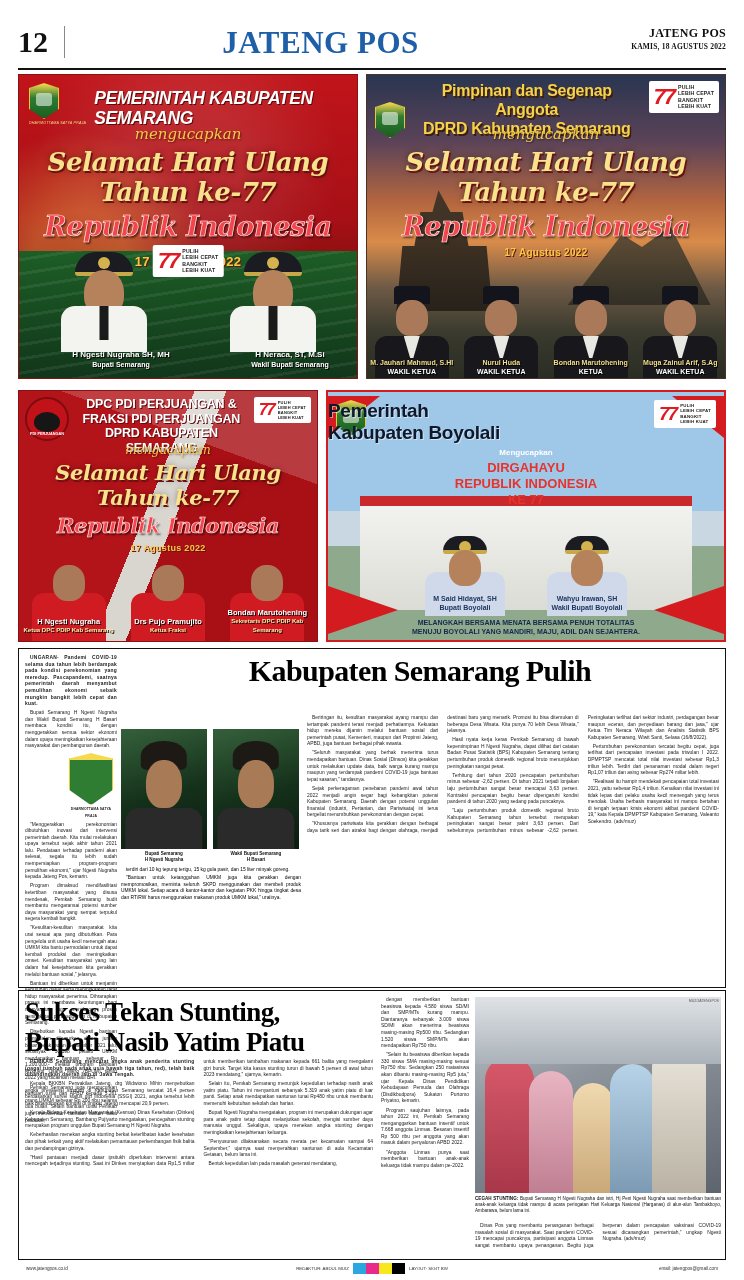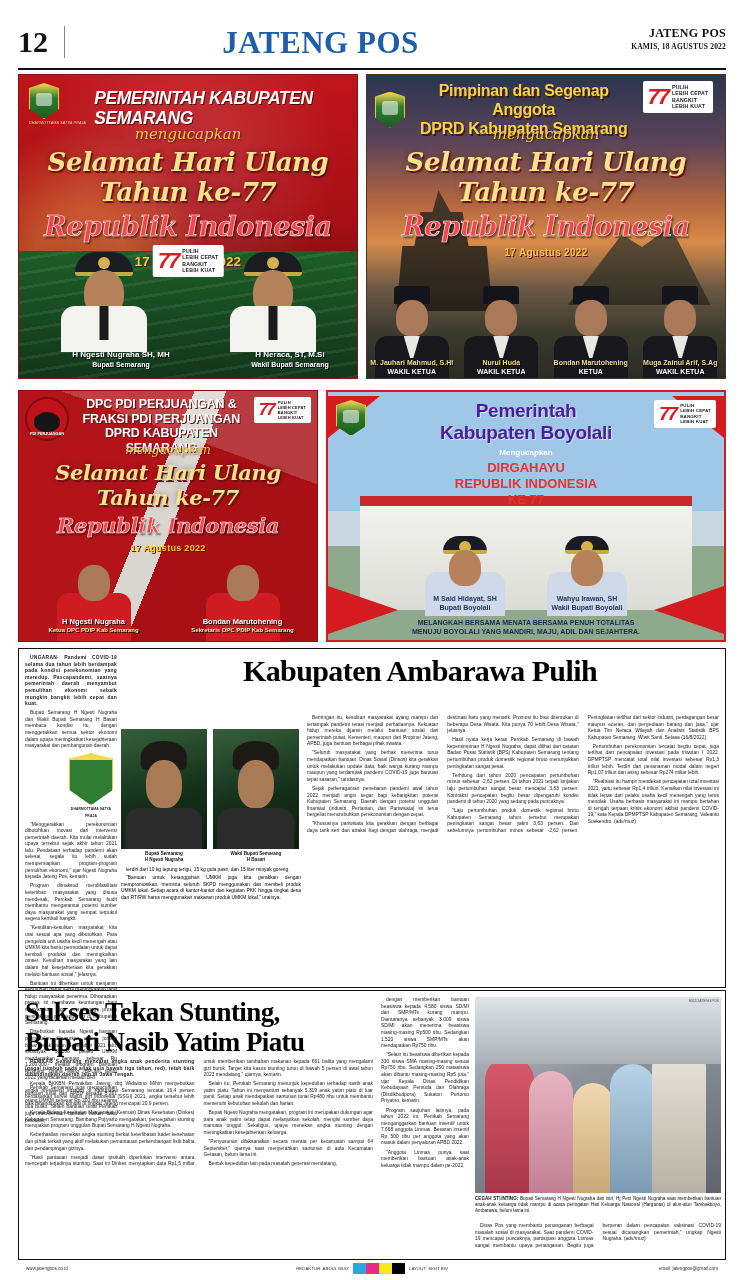--- a/index.html
+++ b/index.html
@@ -139,21 +139,21 @@
     background: linear-gradient(180deg,#3b3226,#241e17);
     clip-path: polygon(10% 100%, 14% 46%, 22% 46%, 26% 18%, 34% 18%, 38% 0, 46% 18%, 54% 18%, 58% 46%, 70% 46%, 74% 100%);
     opacity:.92;
   }
   #ad2 .mount{
     position:absolute; right:4%; bottom:24%; width:40%; height:26%;
     background: linear-gradient(180deg,#4a4334,#2c2a21);
     clip-path: polygon(0 100%, 38% 10%, 52% 26%, 72% 0, 100% 100%);
     opacity:.85;
   }
-  .ad2-head{ position:absolute; left:8px; top:6px; right:12px; display:flex; gap:6px; align-items:center; }
+  .ad2-head{ position:absolute; left:8px; top:6px; right:6px; display:flex; gap:6px; align-items:flex-end; }
   .ad2-title{ flex:1; text-align:center; font-weight:800; font-size:16px; color:#f6d24a;
     text-shadow: 1.5px 1.5px 0 #3a1d08; line-height:19px; letter-spacing:-.3px; }
   .ad2-persons{ position:absolute; left:0; right:0; bottom:0; height:96px; display:flex; }
   .p2{ flex:1; position:relative; }
   .songkok{
     position:absolute; left:50%; top:4px; transform:translateX(-50%);
     width:36px; height:18px; background:#14141c; border-radius:4px 4px 0 0;
   }
   .face2{ position:absolute; left:50%; top:18px; transform:translateX(-50%);
     width:32px; height:36px; background:#a9795a; border-radius:46% 46% 42% 42%; }
@@ -211,22 +211,22 @@
     border-top: 10px solid #c9282c;
   }
   #ad4 .redtri-l{ position:absolute; left:0; top:4px; width:52px; height:42px;
     background:#d31b20; clip-path: polygon(0 0, 100% 0, 0 100%); }
   #ad4 .redtri-r{ position:absolute; right:0; top:4px; width:52px; height:42px;
     background:#d31b20; clip-path: polygon(100% 0, 100% 100%, 0 0); }
   #ad4 .redarrow-bl{ position:absolute; left:0; bottom:6px; width:70px; height:48px;
     background:#d31b20; clip-path: polygon(0 0, 100% 50%, 0 100%); }
   #ad4 .redarrow-br{ position:absolute; right:0; bottom:6px; width:70px; height:48px;
     background:#d31b20; clip-path: polygon(100% 0, 0 50%, 100% 100%); }
-  .ad4-title{ position:absolute; left:0; right:0; top:8px; text-align:center;
-    font-weight:800; font-size:19px; color:#4c1d95; line-height:22px; letter-spacing:-.3px;
+  .ad4-title{ position:absolute; left:0; right:0; top:8px; 
+    font-weight:800; font-size:19px; color:#0f172a; line-height:22px; letter-spacing:-.3px;
     text-shadow: 1px 1px 0 rgba(255,255,255,.5); }
   .ad4-sub{ position:absolute; left:0; right:0; top:56px; text-align:center;
     font-size:8px; color:#fff; font-weight:700; }
   .ad4-dir{ position:absolute; left:0; right:0; top:68px; text-align:center;
     font-weight:800; font-size:13px; color:#e8322c; line-height:16px; }
   .ad4-persons{ position:absolute; left:0; right:0; bottom:24px; height:80px; display:flex;
     justify-content:center; gap:26px; }
   .p4{ position:relative; width:96px; }
   .blue-uni{ position:absolute; left:50%; bottom:0; transform:translateX(-50%);
     width:80px; height:44px; background:#cfd9ea; border-radius:12px 12px 0 0;}
@@ -473,20 +473,28 @@
           <div class="face2" style="top:24px;"></div>
         <div class="p3-name">
           <span>H Ngesti Nugraha</span>
           <span class="p3-role">Ketua DPC PDIP Kab Semarang</span>
         </div>
       </div>
       <div class="p3">
         <div class="shirt-red"></div>
           <div class="face2" style="top:24px;"></div>
         <div class="p3-name">
+          <span>Drs Pujo Pramujito</span>
+          <span class="p3-role">Ketua Fraksi</span>
+        </div>
+      </div>
+      <div class="p3">
+        <div class="shirt-red"></div>
+          <div class="face2" style="top:24px;"></div>
+        <div class="p3-name">
           <span>Bondan Marutohening</span>
           <span class="p3-role">Sekretaris DPC PDIP Kab Semarang</span>
         </div>
       </div>
     </div>
   </div>
 
   <div class="ad" id="ad4">
     <div class="bg"></div>
     <div class="building"></div>
@@ -549,21 +557,21 @@
         </div>
         <p>"Menggerakkan perekonomian dibutuhkan inovasi dari intervensi pemerintah daerah. Kita mulai melakukan upaya tersebut sejak akhir tahun 2021 lalu. Pendataan terhadap pandemi akan selesai, segala itu lebih sudah mempersiapkan program-program pemulihan ekonomi," ujar Ngesti Nugraha kepada Jateng Pos, kemarin.</p>
         <p>Program dimaksud mendifasilitasi ketertiban masyarakat yang disusa mendesak, Pemkab Semarang budit membantu mengaransai potensi sumber daya masyarakat yang sempat terpukul segera kembali bangkit.</p>
         <p>"Kesulitan-kesulitan masyarakat kita urai sesuai apa yang dibutuhkan. Para pengelola unit usaha kecil menengah atau UMKM kita bantu permodalan untuk dapat kembali produksi dan meningkatkan omset. Kesulitan masyarakat yang lain dalam hal kesejahteraan kita gerakkan melalui bantuan sosial," jelasnya.</p>
         <p>Bantuan ini diberikan untuk menjamin kebutuhan dasar serta meningkatkan taraf hidup masyarakat penerima. Dihrarapkan proses ini membawa keuntungan bagi masyarakat juga mendorong proses peningkatan pembangunan di Kabupaten Semarang.</p>
         <p>Disebutkan kapada Ngesti, bantuan permodalan dikucurkan dalam jumlah besar sejak bulan September 2021 lalu, sebanyak 30.398 pelaku UMKM mendapatkan bantuan sebesar Rp 1.200.000,- melalui program Bantuan Produktif Usaha Mikro (BPUM) tahun 2022 yang dicairkan melalui BRI.</p>
         <p>Pemkab Semarang juga mengucurkan bantuan tunai dari APBD kepada 5.261 orang UMKM sebesar Rp 200 ribu selama dua bulan. Selain bantuan tunai Pemkab juga memberikan bantuan bahan baku produksi,</p>
       </div>
 
       <div style="position:absolute;left:96px;top:0;right:0;">
-        <div class="headline h1-main">Kabupaten Ambarawa Pulih</div>
+        <div class="headline h1-main">Kabupaten Semarang Pulih</div>
       </div>
 
       <div class="photo-pair">
         <div style="display:flex;gap:6px;">
           <div style="width:86px;">
             <div class="photo" style="height:120px;">
               <div class="blangkon"></div>
               <div class="ph-f"></div>
                 <div class="ph-body"></div>
             </div>

